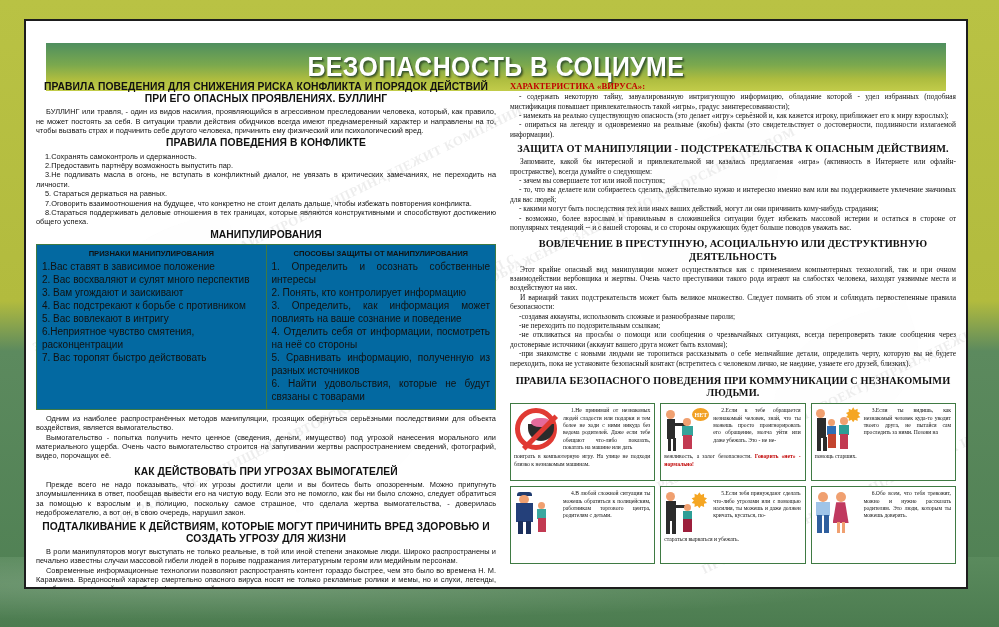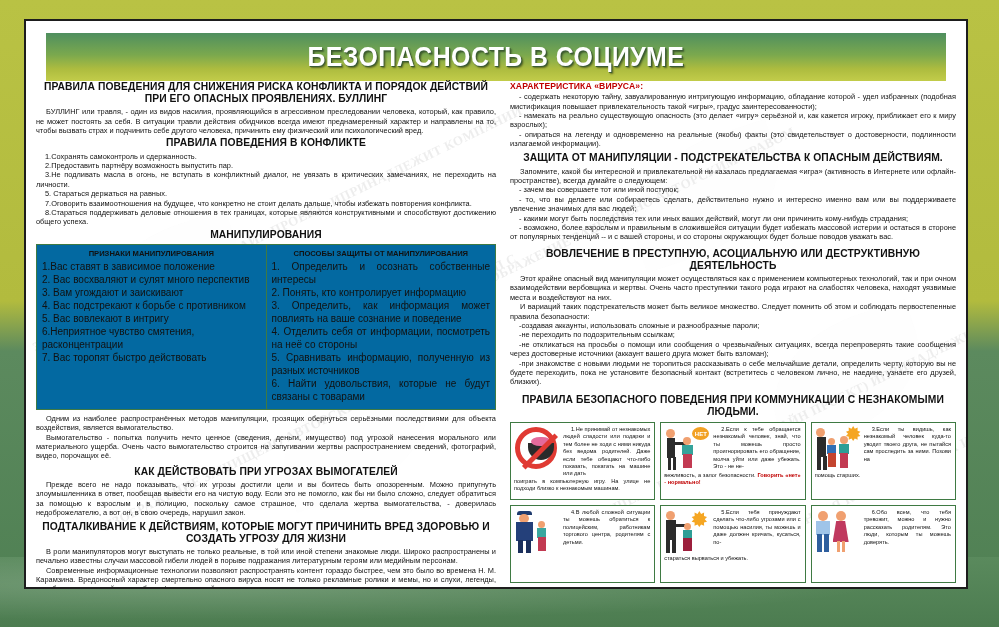--- a/index.html
+++ b/index.html
@@ -54,21 +54,21 @@
   .leafwm {
     position:absolute;
     width:160px;height:110px;
     border-radius: 70% 0 70% 0;
     background: rgba(150,150,150,.10);
     transform: rotate(-18deg);
   }
 
   .title-band {
     position: absolute;
-    left: 20px; top: 12px;
+    left: 20px; top: 22px;
     width: 900px; height: 48px;
     background: linear-gradient(180deg,#4f8f5f 0%, #7aa84e 45%, #adbc3f 75%, #c2cc4a 100%);
     display:flex; align-items:center; justify-content:center;
     z-index: 6;
   }
   .title-band h1 {
     margin:0;
     font-size: 27px;
     font-weight: bold;
     color: #ffffff;
@@ -82,21 +82,21 @@
     position:absolute;
     left: 0; top: 58px;
     width: 940px;
     display: flex;
     z-index: 6;
   }
   .col {
     box-sizing: border-box;
   }
   .col-left { width: 478px; padding: 0 8px 0 10px; }
-  .col-right { width: 462px; padding: 0 10px 0 6px; }
+  .col-right { width: 462px; padding: 0 10px 0 6px; font-family: Liberation Serif, serif; }
 
   h2.sec {
     margin: 2px 0 2px 0;
     text-align: center;
     font-size: 10.3px;
     font-weight: bold;
     color: #111;
     line-height: 1.18;
     letter-spacing: .1px;
   }

